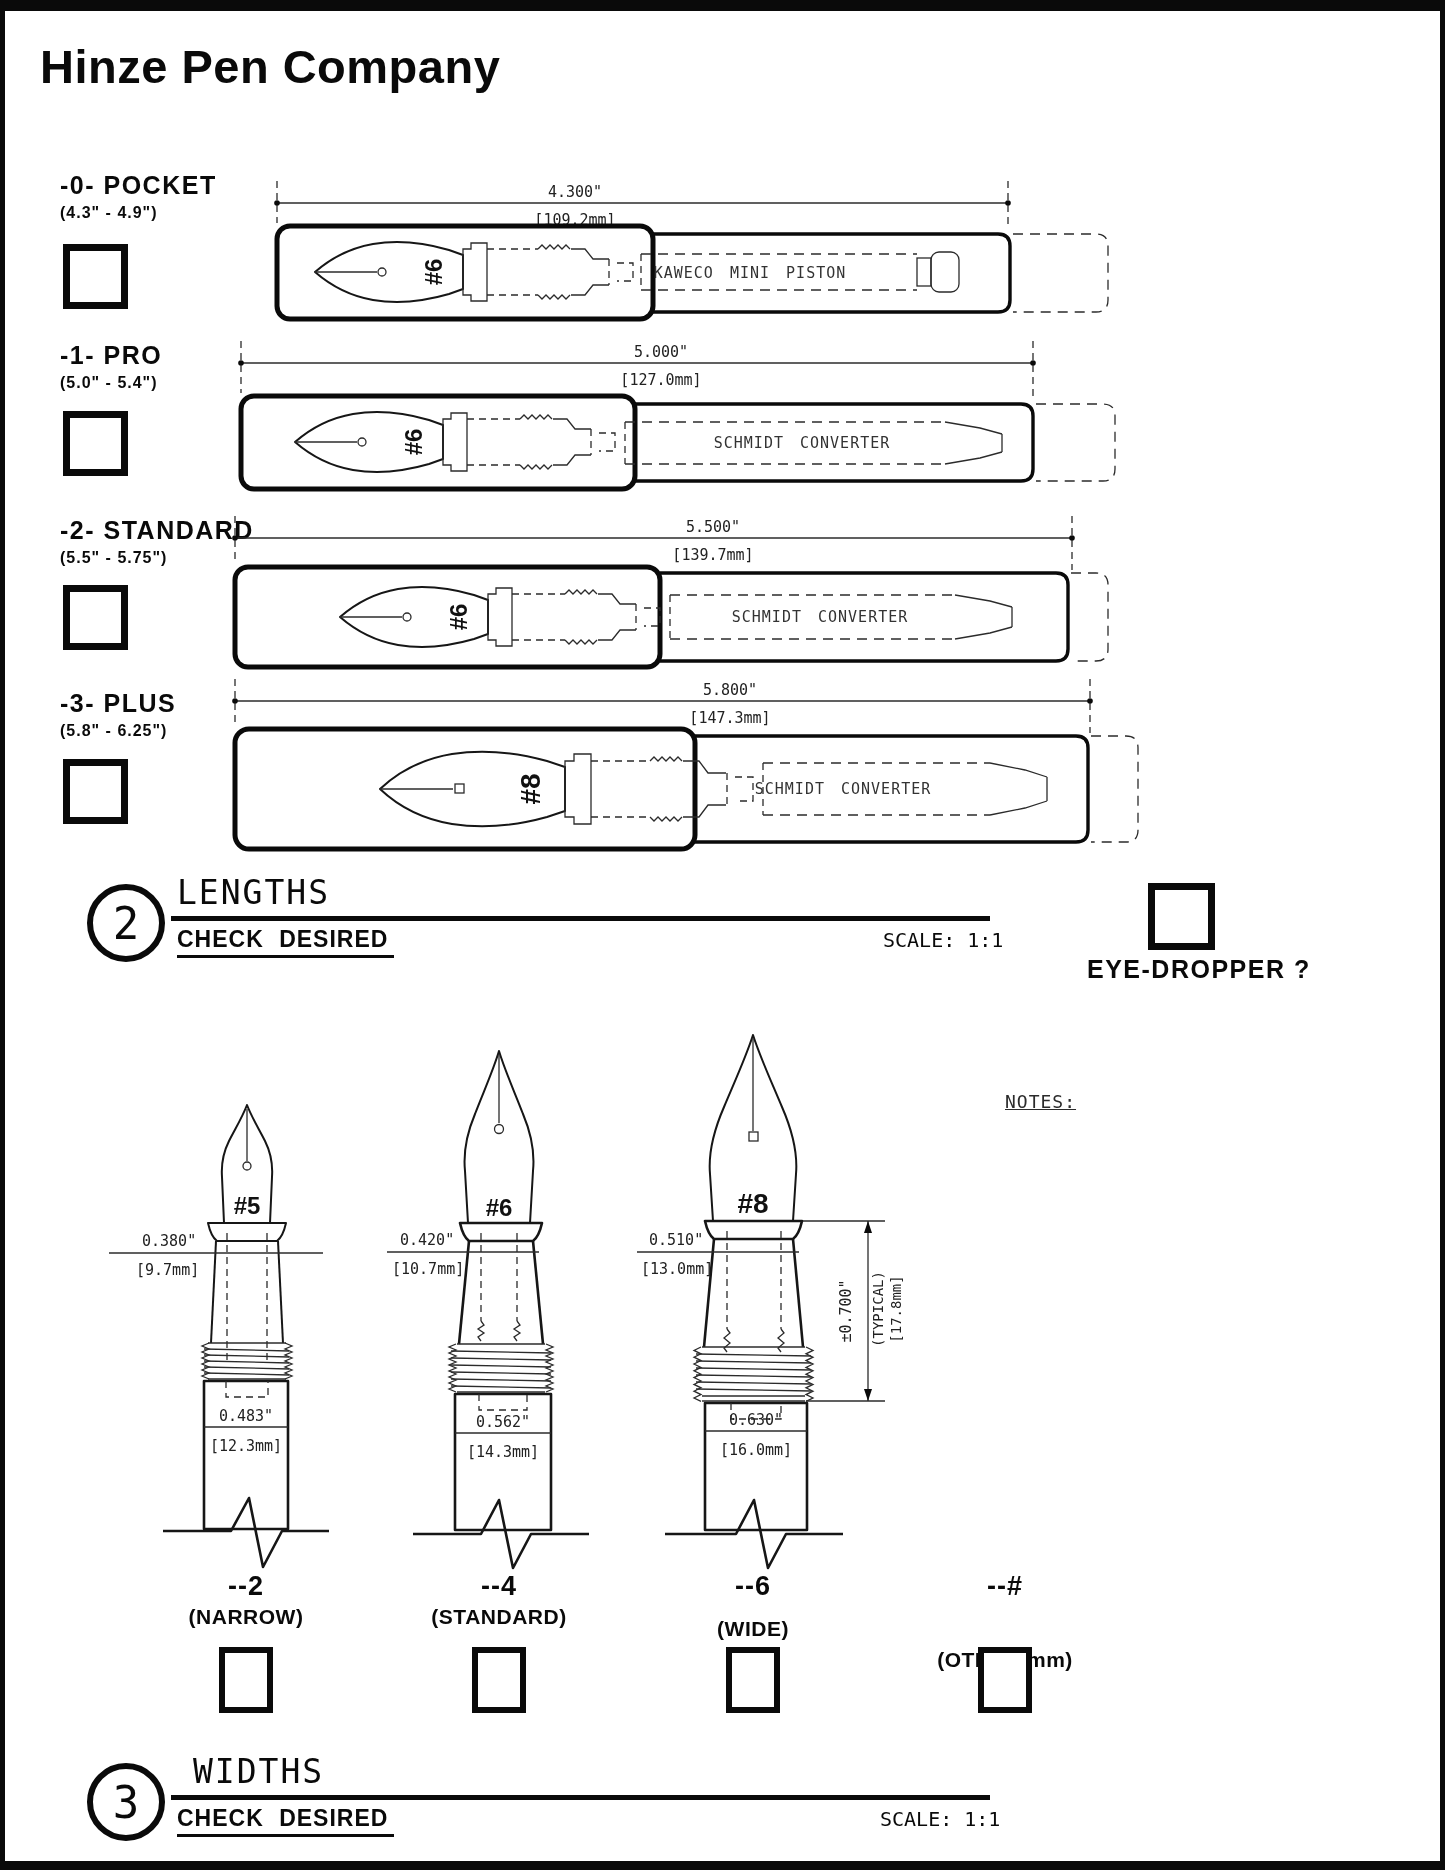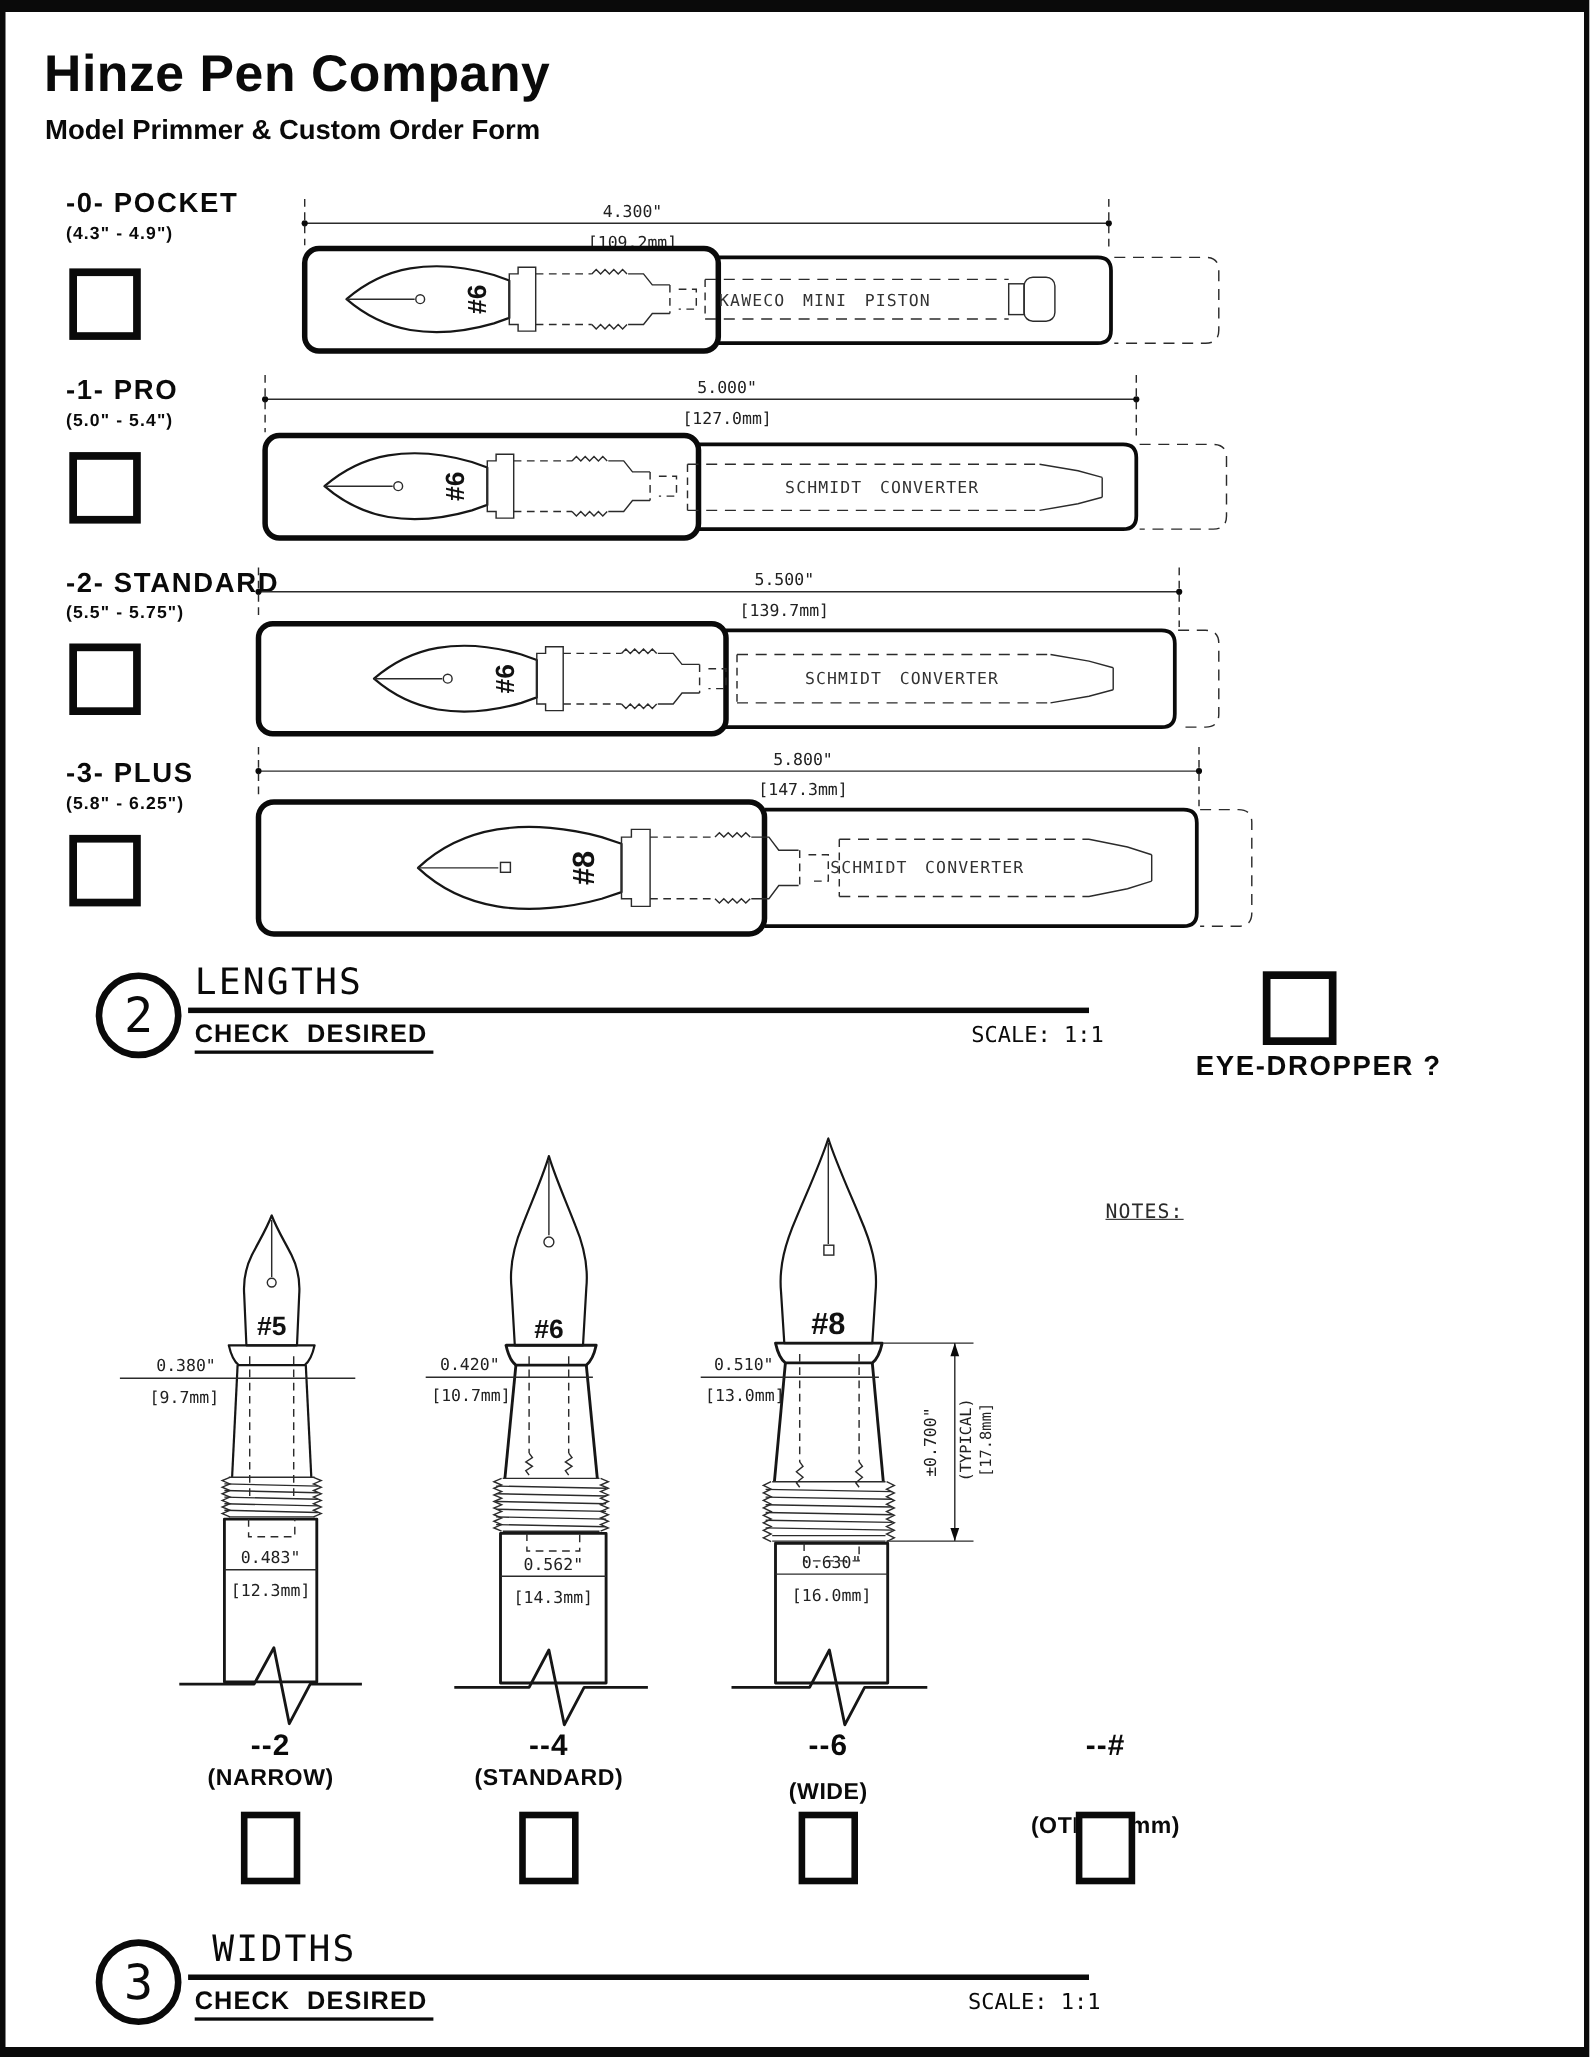--- a/index.html
+++ b/index.html
@@ -47,21 +47,20 @@
   .niblabel{font-family:"Liberation Sans",sans-serif;font-weight:700;font-size:24px;fill:#111;text-anchor:middle;}
   .niblabel8{font-size:28px;}
   .rottext{font-family:"DejaVu Sans Mono",monospace;font-size:14px;fill:#222;text-anchor:middle;}
 </style>
 </head>
 <body>
 
 <div class="page">
 
   <div class="abs title" style="left:35px;top:28px;">Hinze Pen Company</div>
-  <div class="abs subtitle" style="left:36px;top:93px;">Model Primmer &amp; Custom Order Form</div>
 
   <div class="abs rowcode" style="left:55px;top:160px;">-0- POCKET</div>
   <div class="abs rowrange" style="left:55px;top:193px;">(4.3" - 4.9")</div>
   <div class="abs cb" style="left:58px;top:233px;width:51px;height:51px;"></div>
 
   <div class="abs rowcode" style="left:55px;top:330px;">-1- PRO</div>
   <div class="abs rowrange" style="left:55px;top:363px;">(5.0" - 5.4")</div>
   <div class="abs cb" style="left:58px;top:400px;width:51px;height:51px;"></div>
 
   <div class="abs rowcode" style="left:55px;top:505px;">-2- STANDARD</div>

